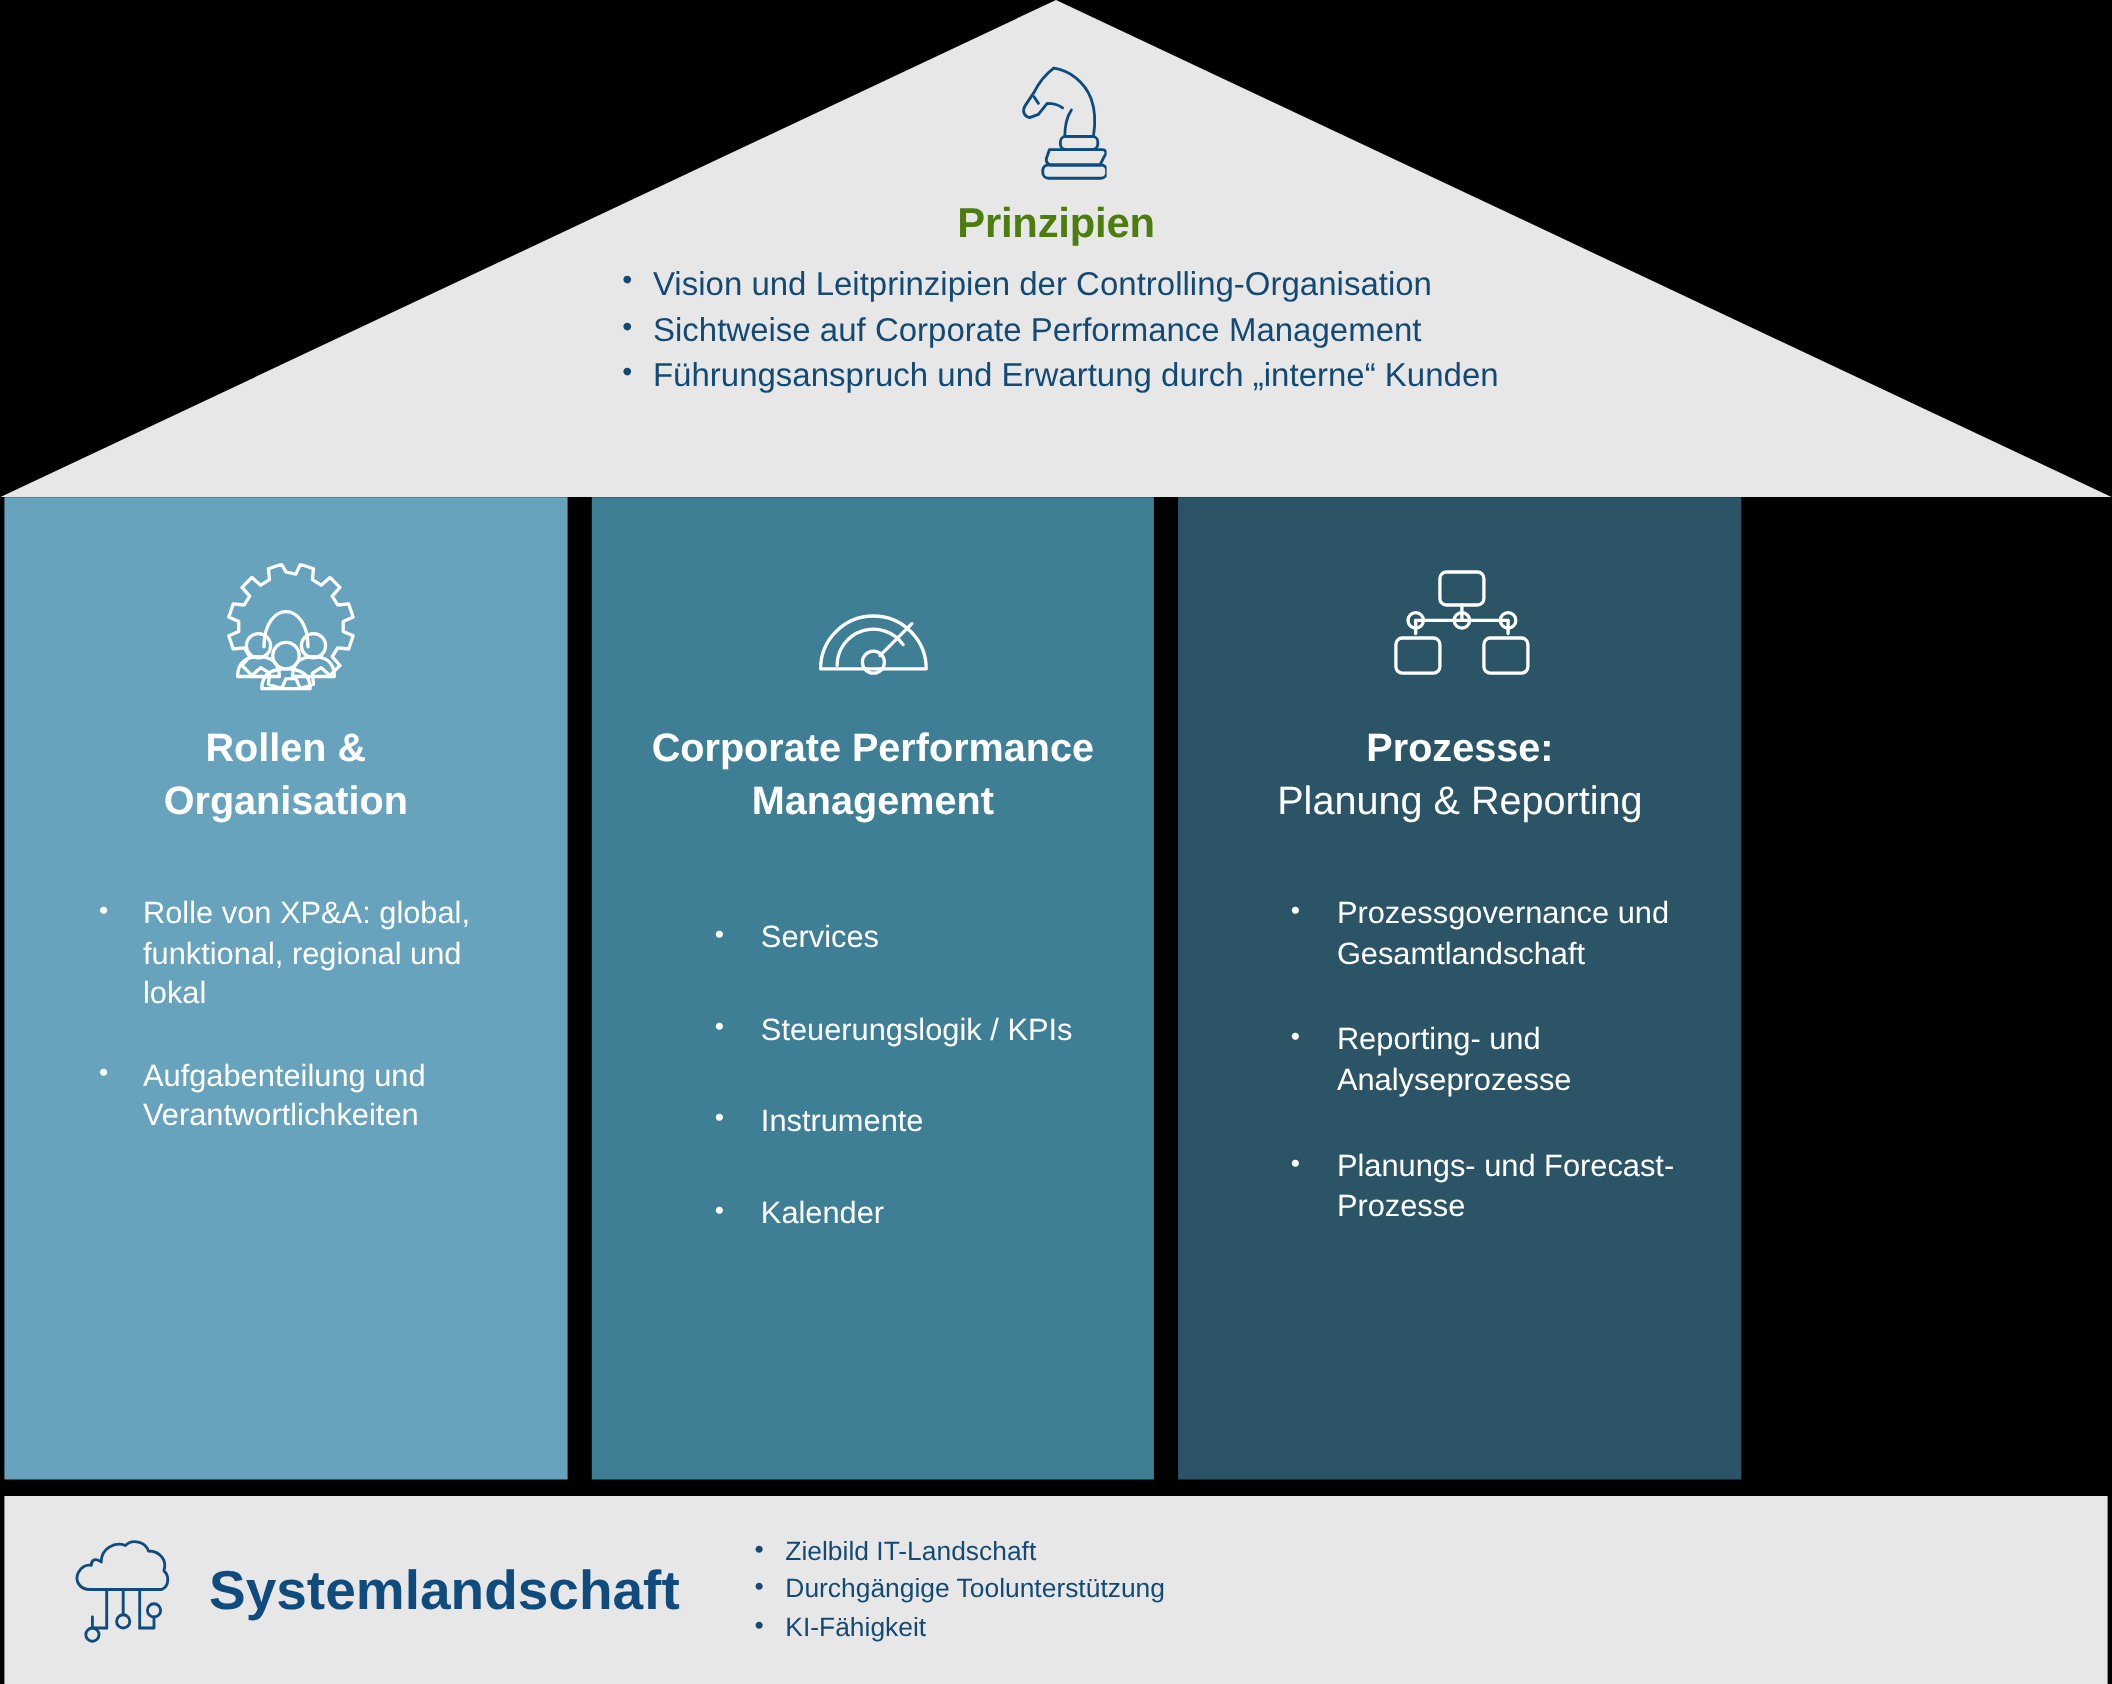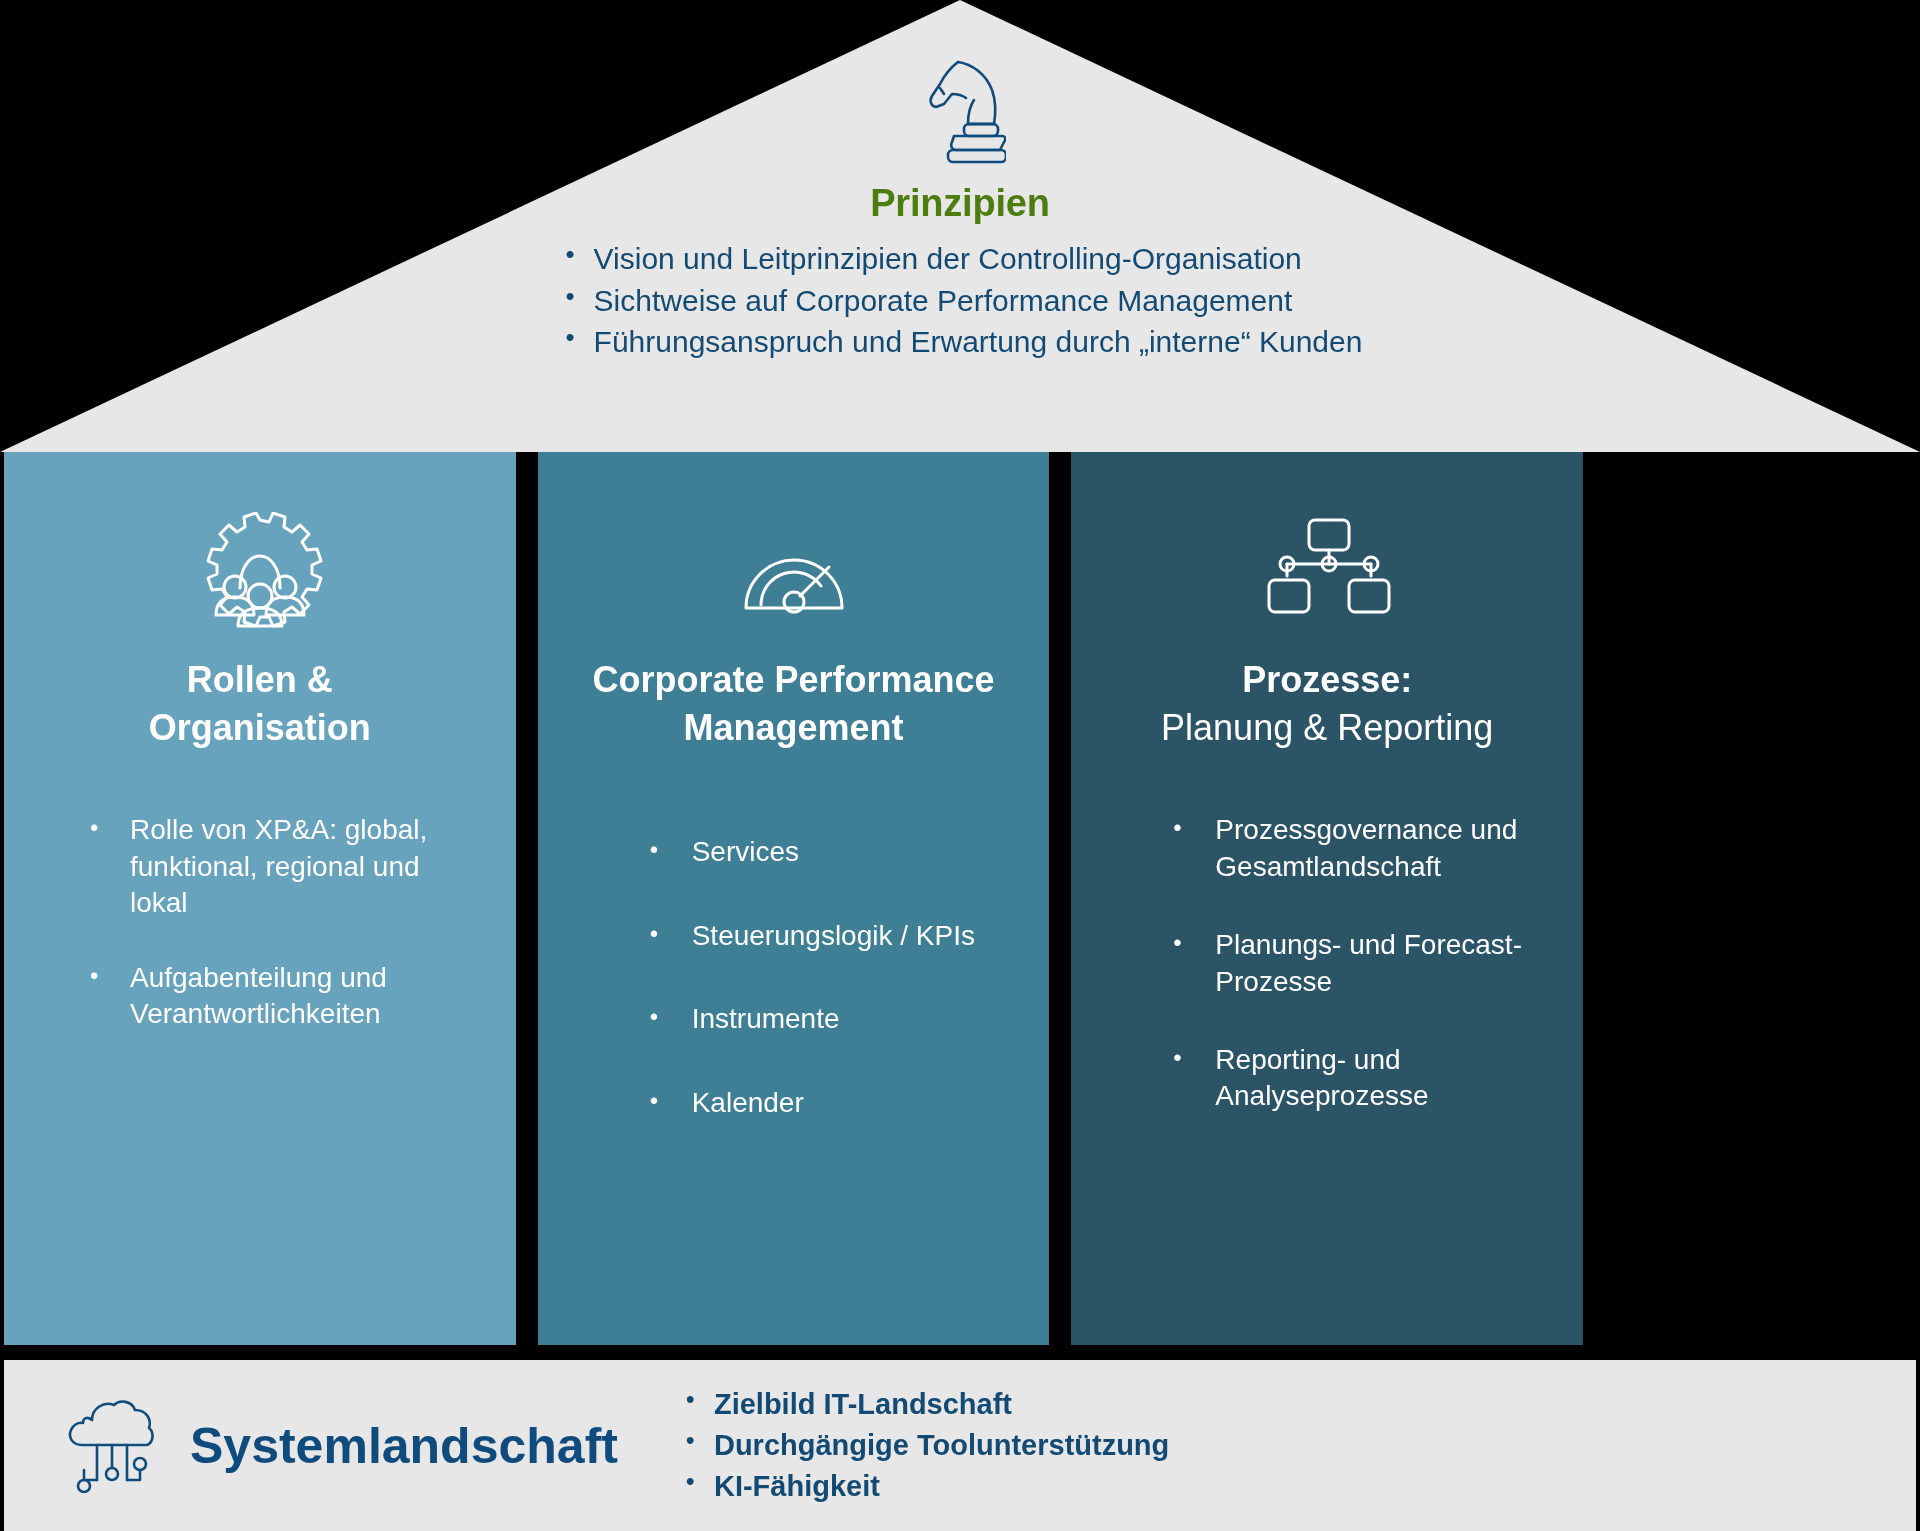--- a/index.html
+++ b/index.html
@@ -180,24 +180,23 @@
     font-size: 50px;
     font-weight: bold;
     color: #0f4c7d;
     flex: 0 0 auto;
   }
   .base-list {
     margin: 0 0 0 62px;
     padding: 0;
     list-style: none;
     color: #134a74;
-    font-size: 29px;
+    font-size: 24px;
     line-height: 1.42;
     flex: 0 0 auto;
-    font-weight: bold;
   }
   .base-list li {
     position: relative;
     padding-left: 34px;
     white-space: nowrap;
   }
   .base-list li::before {
     content: "\2022";
     position: absolute;
     left: 6px;
@@ -294,22 +293,22 @@
           <rect x="8" y="68" width="40" height="32" rx="6"></rect>
           <rect x="88" y="68" width="40" height="32" rx="6"></rect>
         </g>
       </svg>
       <div class="pillar-title">
         <span>Prozesse:</span><br>
         <span class="light">Planung &amp; Reporting</span>
       </div>
       <ul class="pillar-list">
         <li>Prozessgovernance und Gesamtlandschaft</li>
+        <li>Reporting- und Analyseprozesse</li>
         <li>Planungs- und Forecast-Prozesse</li>
-        <li>Reporting- und Analyseprozesse</li>
       </ul>
     </div>
 
   </div>
 
   <div class="base">
     <svg class="base-icon" viewBox="0 0 100 96">
       <g fill="none" stroke="#0f4c7d" stroke-width="2.6" stroke-linejoin="round" stroke-linecap="round">
         <path d="M30 22 C 30 10, 42 3, 52 7 C 58 1, 70 3, 73 12 C 84 12, 90 21, 87 30 C 92 34, 92 44, 85 47 L 20 47 C 10 47, 6 39, 9 32 C 11 27, 16 24, 21 25 C 21 20, 25 18, 30 22 Z"></path>
         <line x1="35" y1="47" x2="35" y2="82"></line>

